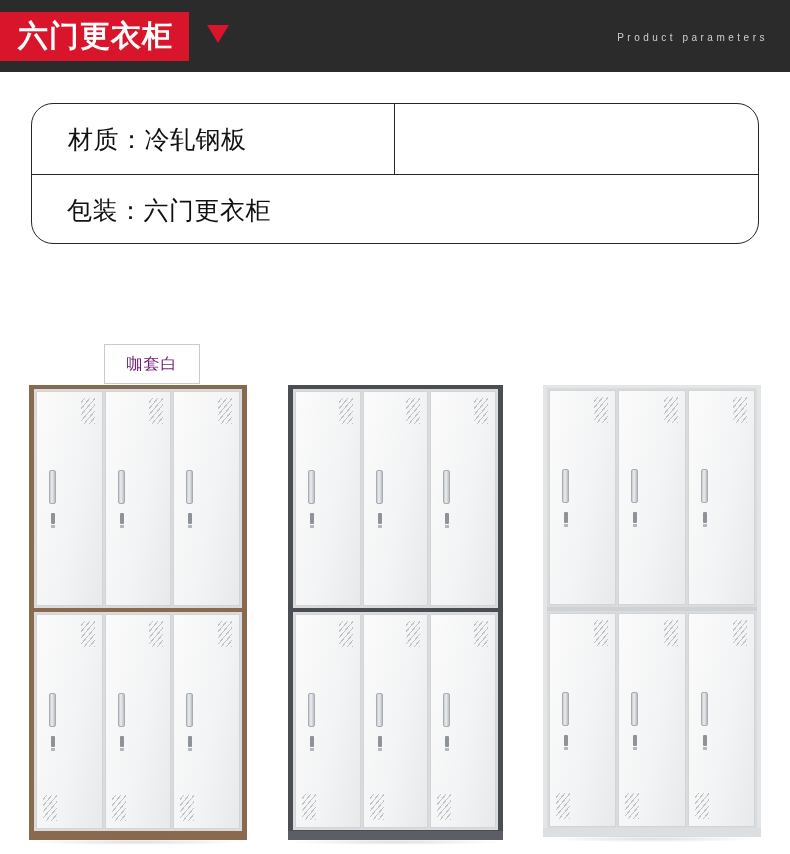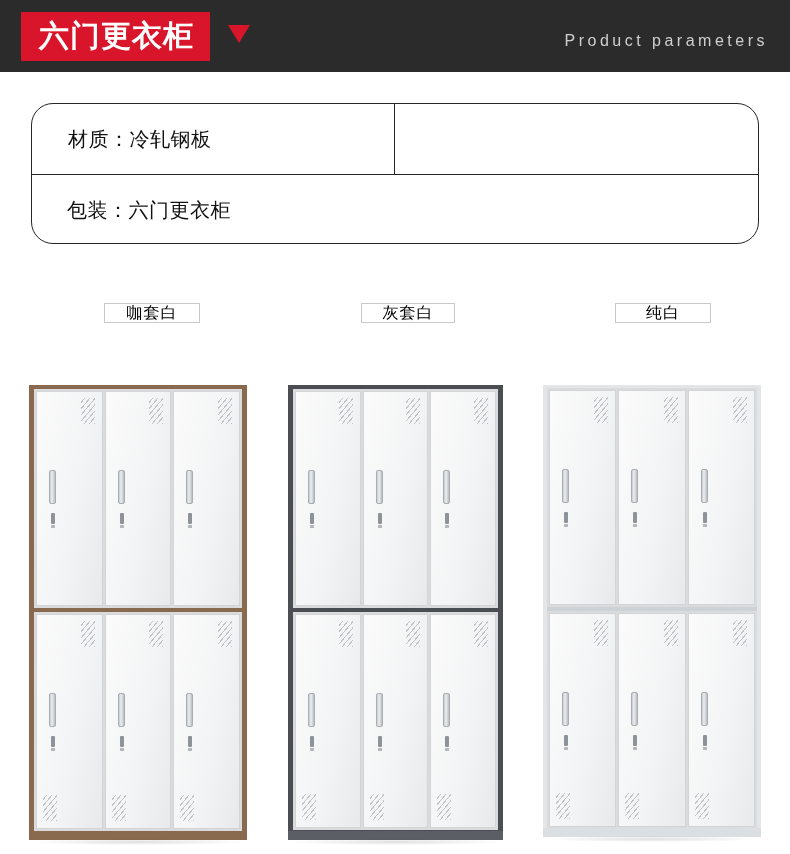--- a/index.html
+++ b/index.html
@@ -27,21 +27,20 @@
   }
   .header-title-wrap {
     position: relative;
     height: 72px;
     display: flex;
     align-items: center;
   }
   .header-red {
     background: #d8152a;
     height: 49px;
-    margin-left: 21px;
     padding: 0 16px 0 18px;
     display: flex;
     align-items: center;
     position: relative;
   }
   .header-red .title-text {
     color: #ffffff;
     font-size: 30px;
     font-weight: bold;
     letter-spacing: 1px;
@@ -57,21 +56,21 @@
     align-items: flex-start;
     justify-content: center;
   }
   .header-chevron svg { display: block; }
 
   .header-sub {
     position: absolute;
     right: 22px;
     top: 32px;
     color: #cfcfcf;
-    font-size: 16px;
+    font-size: 10px;
     letter-spacing: 3.5px;
     font-family: "Liberation Sans", sans-serif;
   }
 
   
   .param-table {
     position: absolute;
     left: 31px;
     top: 103px;
     width: 728px;
@@ -84,48 +83,49 @@
   .param-row {
     display: flex;
     height: 70px;
   }
   .param-row.first { border-bottom: 1px solid #262626; height: 71px; }
   .param-cell {
     flex: 1;
     display: flex;
     align-items: center;
     padding-left: 36px;
-    font-size: 20px;
+    font-size: 25px;
     font-family: "DejaVu Sans", "Liberation Sans", sans-serif;
     color: #111;
     letter-spacing: 0.5px;
   }
   .param-cell.left { flex: 0 0 363px; border-right: 1px solid #262626; }
   .param-cell.right { padding-left: 35px; }
 
   
   .labels-row {
     position: absolute;
     top: 303px;
     left: 0;
     width: 790px;
     height: 32px;
   }
   .color-label {
     position: absolute;
-    height: 20px;
+    height: 40px;
     border: 1px solid #c9c9c9;
     background: #fff;
     display: flex;
     align-items: center;
     justify-content: center;
     font-size: 16px;
-    color: #000000;
+    color: #701a75;
     font-family: "DejaVu Sans", "Liberation Sans", sans-serif;
     letter-spacing: 1px;
+    margin-top: 41px;
   }
   .color-label.l1 { left: 104px; width: 96px; }
   .color-label.l2 { left: 361px; width: 94px; }
   .color-label.l3 { left: 615px; width: 96px; }
 
   
   .lockers { position: absolute; top: 0; left: 0; width: 790px; height: 854px; pointer-events: none; }
   .locker {
     position: absolute;
     pointer-events: auto;
@@ -250,22 +250,20 @@
   <div class="param-row first">
     <div class="param-cell left">材质：冷轧钢板</div>
   </div>
   <div class="param-row">
     <div class="param-cell right">包装：六门更衣柜</div>
   </div>
 </div>
 
 <div class="labels-row">
   <div class="color-label l1">咖套白</div>
-  <div class="color-label l2">灰套白</div>
-  <div class="color-label l3">纯白</div>
 </div>
 
 <div class="lockers">
 
   <div class="locker locker1">
     <div class="frame frame-coffee">
       <div class="body-inner">
         <div class="tier top">
           <div class="door">
               <span class="vent"></span>

